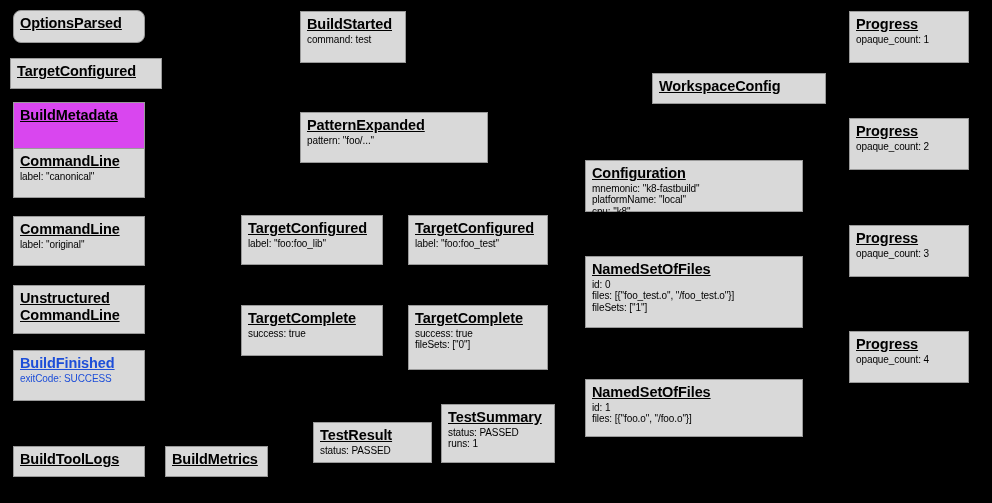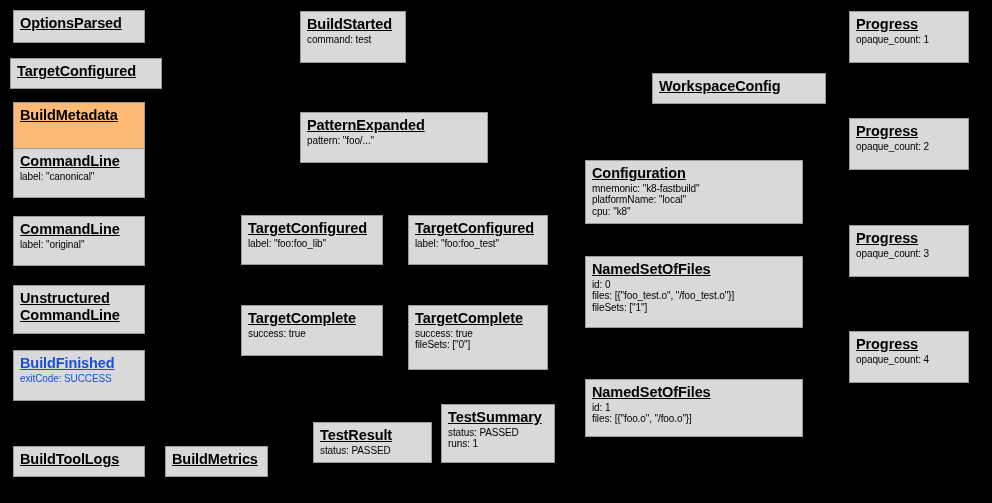--- a/index.html
+++ b/index.html
@@ -46,27 +46,27 @@
   }
   .fields {
     display: block;
     margin-top: 1px;
   }
 </style>
 </head>
 <body>
 
 <div id="canvas" style="width: 992px; height: 503px; background: rgb(0, 0, 0);">
-    <div class="node" style="left: 13px; top: 10px; width: 132px; height: 33px; background: rgb(217, 217, 217); border-color: rgb(154, 154, 154); color: rgb(0, 0, 0);">
+    <div class="node" style="left: 13px; top: 10px; width: 132px; height: 33px; background: rgb(217, 217, 217); border-color: rgb(154, 154, 154); color: rgb(0, 0, 0); border-radius: 8px;">
       <span class="node-title">OptionsParsed</span>
     </div>
     <div class="node" style="left: 10px; top: 58px; width: 152px; height: 31px; background: rgb(217, 217, 217); border-color: rgb(154, 154, 154); color: rgb(0, 0, 0);">
       <span class="node-title">TargetConfigured</span>
     </div>
-    <div class="node" style="left: 13px; top: 102px; width: 132px; height: 48px; background: #fdba74; border-color: rgb(154, 154, 154); color: rgb(0, 0, 0);">
+    <div class="node" style="left: 13px; top: 102px; width: 132px; height: 48px; background: #d946ef; border-color: rgb(154, 154, 154); color: rgb(0, 0, 0);">
       <span class="node-title">BuildMetadata</span>
     </div>
     <div class="node" style="left: 13px; top: 148px; width: 132px; height: 50px; background: rgb(217, 217, 217); border-color: rgb(154, 154, 154); color: rgb(0, 0, 0);">
       <span class="node-title">CommandLine</span>
       <span class="fields">
         <span class="node-field">label: "canonical"</span>
       </span>
     </div>
     <div class="node" style="left: 13px; top: 216px; width: 132px; height: 50px; background: rgb(217, 217, 217); border-color: rgb(154, 154, 154); color: rgb(0, 0, 0);">
       <span class="node-title">CommandLine</span>
@@ -135,21 +135,21 @@
     <div class="node" style="left: 441px; top: 404px; width: 114px; height: 59px; background: rgb(217, 217, 217); border-color: rgb(154, 154, 154); color: rgb(0, 0, 0);">
       <span class="node-title">TestSummary</span>
       <span class="fields">
         <span class="node-field">status: PASSED</span>
         <span class="node-field">runs: 1</span>
       </span>
     </div>
     <div class="node" style="left: 652px; top: 73px; width: 174px; height: 31px; background: rgb(217, 217, 217); border-color: rgb(154, 154, 154); color: rgb(0, 0, 0);">
       <span class="node-title">WorkspaceConfig</span>
     </div>
-    <div class="node" style="left: 585px; top: 160px; width: 218px; height: 64px; background: rgb(217, 217, 217); border-color: rgb(154, 154, 154); color: rgb(0, 0, 0);">
+    <div class="node" style="left: 585px; top: 160px; width: 218px; height: 52px; background: rgb(217, 217, 217); border-color: rgb(154, 154, 154); color: rgb(0, 0, 0);">
       <span class="node-title">Configuration</span>
       <span class="fields">
         <span class="node-field">mnemonic: "k8-fastbuild"</span>
         <span class="node-field">platformName: "local"</span>
         <span class="node-field">cpu: "k8"</span>
       </span>
     </div>
     <div class="node" style="left: 585px; top: 256px; width: 218px; height: 72px; background: rgb(217, 217, 217); border-color: rgb(154, 154, 154); color: rgb(0, 0, 0);">
       <span class="node-title">NamedSetOfFiles</span>
       <span class="fields">

